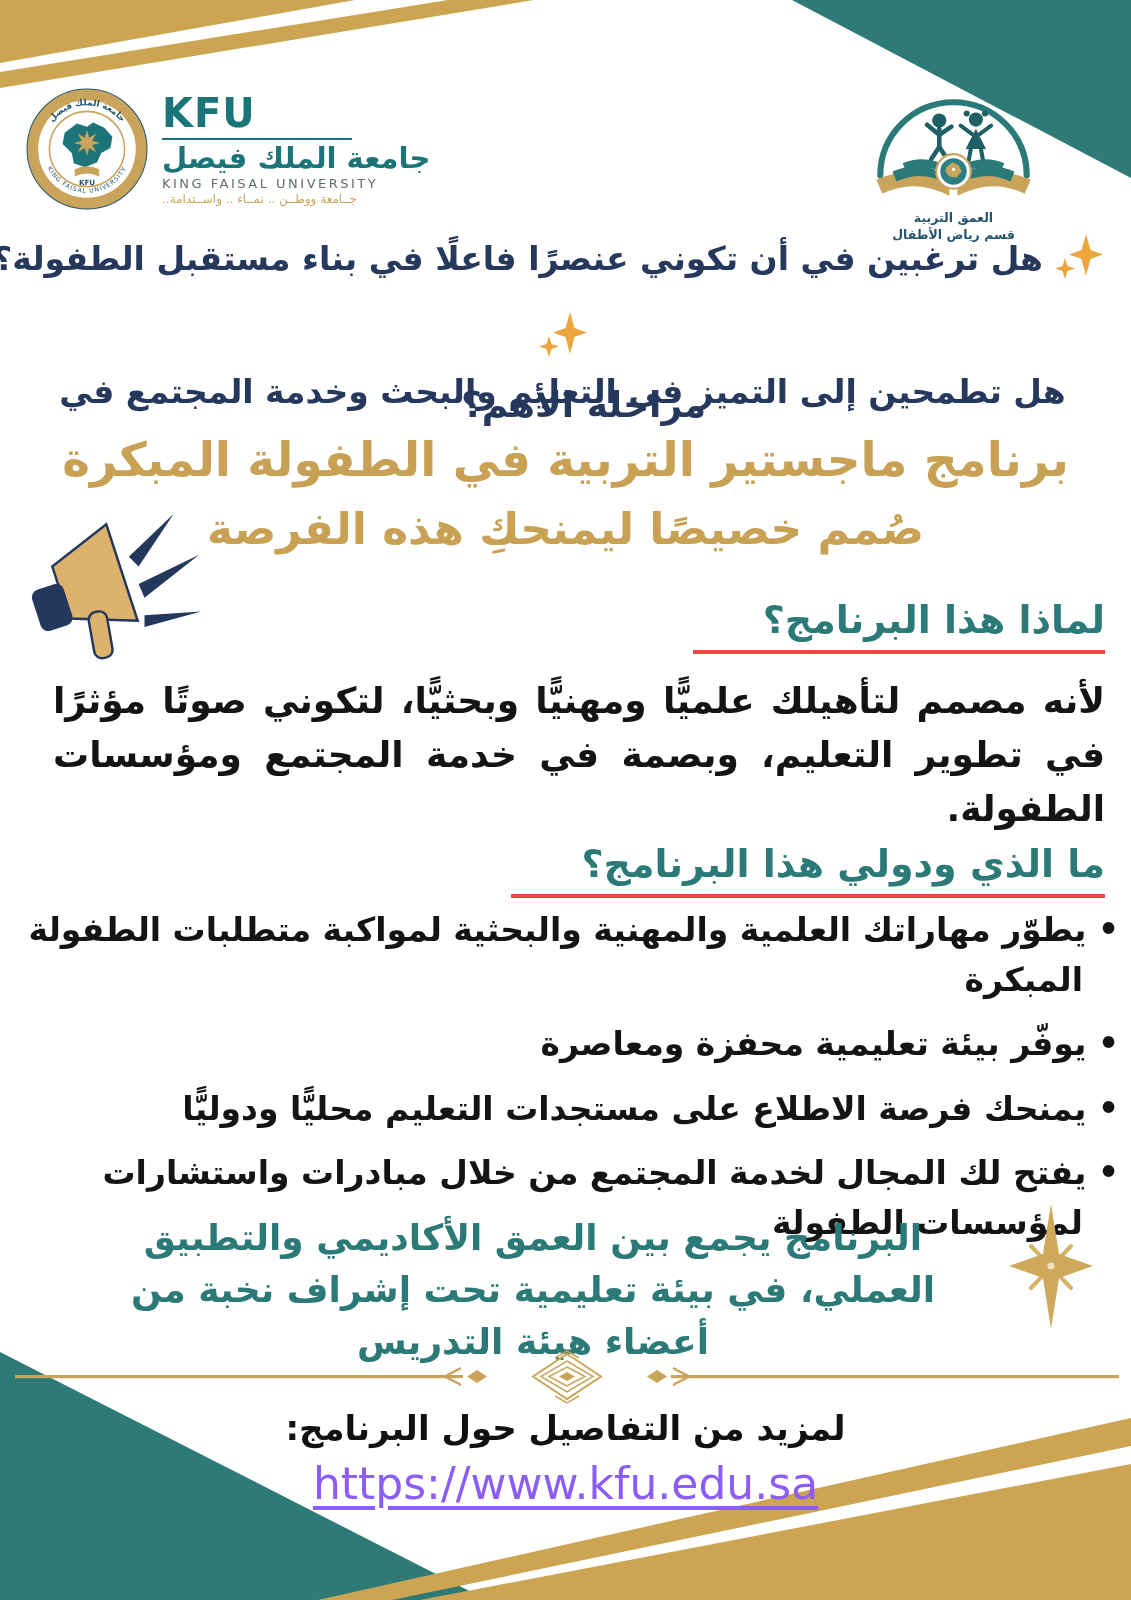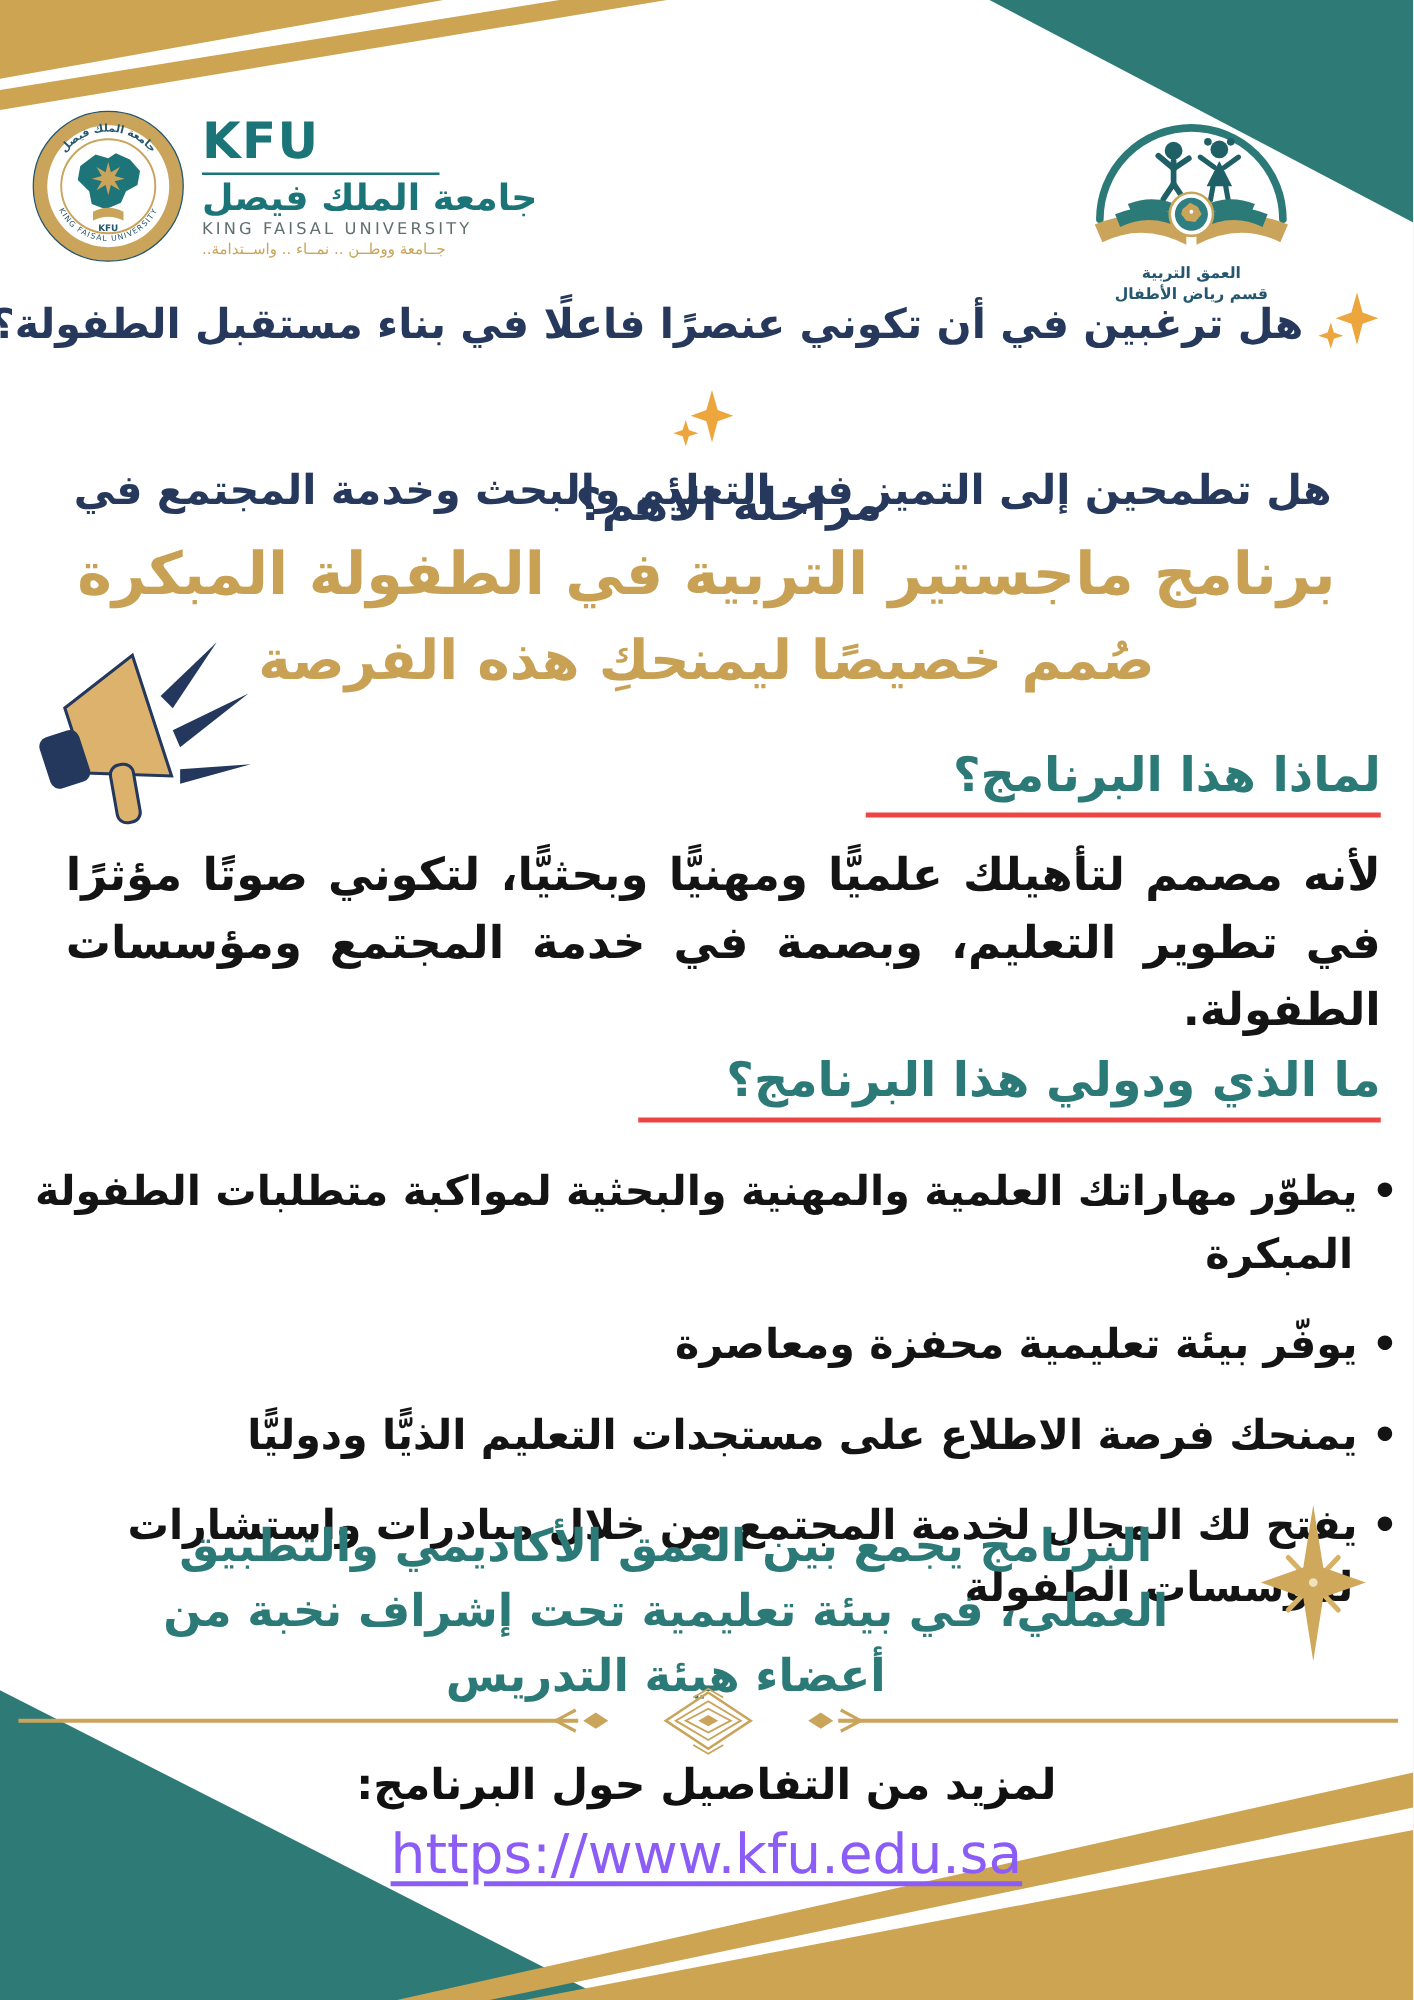--- a/index.html
+++ b/index.html
@@ -39,21 +39,21 @@
   .teal-heading .u{display:inline-block;border-bottom:4px solid #ef4444;padding-bottom:8px;padding-left:70px;}
   .why-h{top:598px;right:26px;}
   .feat-h{top:842px;right:26px;}
 
   .body-text{right:26px;left:26px;color:#141414;font-weight:bold;font-size:36px;
              line-height:1.5;text-align:justify;text-align-last:right;}
   .why-b{top:674px;margin-left:27px;}
 
   .feat-list{top:905px;right:12px;left:12px;margin:0;padding:0;list-style:none;
              color:#141414;font-weight:bold;font-size:33px;line-height:1.5;}
-  .feat-list li{margin-bottom:15px;padding-right:36px;text-indent:-36px;margin-top:23px;}
+  .feat-list li{margin-bottom:15px;padding-right:36px;text-indent:-36px;}
   .feat-list li::before{content:"\2022  ";}
 
   .closing{top:1212px;right:145px;left:80px;text-align:center;color:#2b7a78;
            font-weight:bold;font-size:36px;line-height:1.45;}
   .closing-star{top:1204px;right:30px;width:100px;height:126px;}
 
   .divider{top:1350px;left:12px;right:12px;height:54px;}
 
   .footer-label{top:1408px;left:0;right:0;text-align:center;color:#111;font-weight:bold;font-size:34px;}
   .footer-url{top:1458px;left:0;right:0;text-align:center;color:#8b5cf6;font-size:44px;
@@ -180,21 +180,21 @@
       <span class="u">لماذا هذا البرنامج؟</span>
     </div>
     <div class="abs body-text why-b">لأنه مصمم لتأهيلك علميًّا ومهنيًّا وبحثيًّا، لتكوني صوتًا مؤثرًا في تطوير التعليم، وبصمة في خدمة المجتمع ومؤسسات الطفولة.</div>
 
     <div class="abs teal-heading feat-h">
       <span class="u">ما الذي ودولي هذا البرنامج؟</span>
     </div>
     <ul class="abs feat-list">
       <li>يطوّر مهاراتك العلمية والمهنية والبحثية لمواكبة متطلبات الطفولة المبكرة</li>
       <li>يوفّر بيئة تعليمية محفزة ومعاصرة</li>
-      <li>يمنحك فرصة الاطلاع على مستجدات التعليم الذيًّا ودوليًّا</li>
+      <li>يمنحك فرصة الاطلاع على مستجدات التعليم محليًّا ودوليًّا</li>
       <li>يفتح لك المجال لخدمة المجتمع من خلال مبادرات واستشارات لمؤسسات الطفولة</li>
     </ul>
 
     <svg class="abs closing-star" viewBox="0 0 100 126">
       <path d="M30,42 L70,84 M70,42 L30,84" stroke="#d6b267" stroke-width="4" stroke-linecap="round"></path>
       <polygon points="50,0 58,50 92,62 58,74 50,125 42,74 8,62 42,50" fill="#cfa85c"></polygon>
       <circle cx="50" cy="62" r="3.5" fill="#efe2bd"></circle>
     </svg>
     <div class="abs closing">البرنامج يجمع بين العمق الأكاديمي والتطبيق العملي، في بيئة تعليمية تحت إشراف نخبة من أعضاء هيئة التدريس</div>
 

